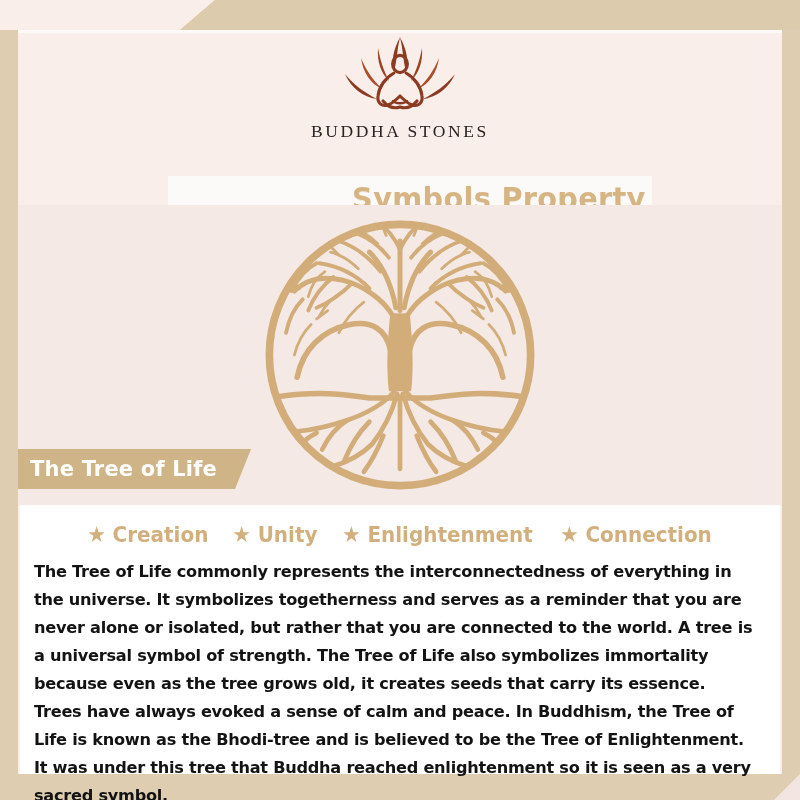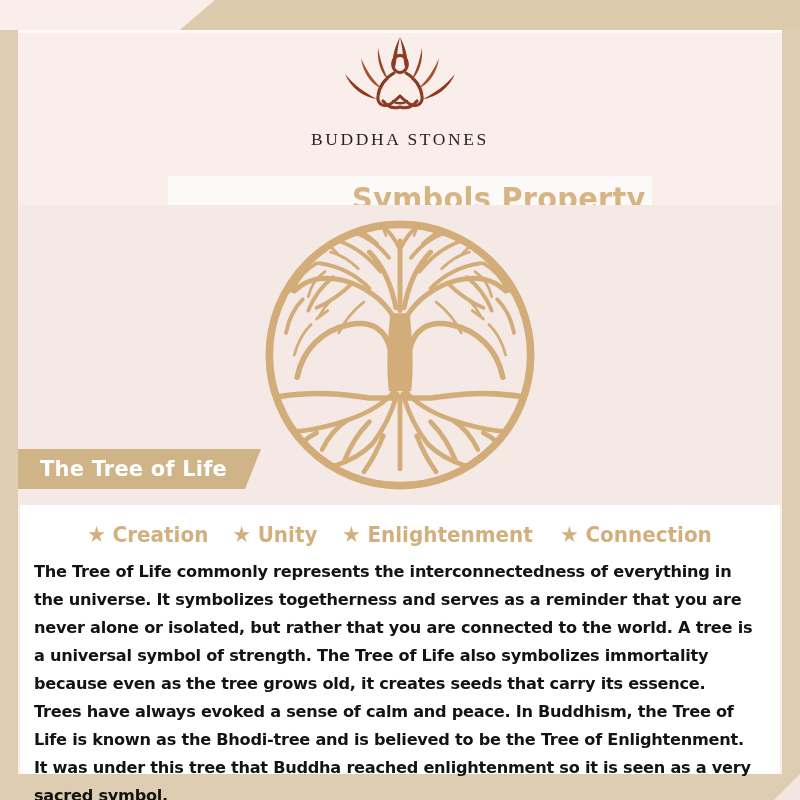--- a/index.html
+++ b/index.html
@@ -68,21 +68,20 @@
     background: #faeeea;
   }
 
   .logo-wrap {
     position: absolute;
     left: 0; right: 0;
     top: 0;
     display: flex;
     flex-direction: column;
     align-items: center;
-    gap: 8px;
   }
 
   .logo-mark { width: 150px; height: 88px; display: block; margin-top: -2px; }
 
   .brand-name {
     margin-top: 2px;
     font-family: "Liberation Serif", serif;
     font-size: 17.5px;
     letter-spacing: 2.6px;
     color: #2a2320;
@@ -124,21 +123,21 @@
     justify-content: center;
   }
   .symbol-art { width: 278px; height: 278px; display: block; }
 
   
   .name-banner {
     position: absolute;
     left: 18px;
     top: 449px;
     height: 40px;
-    padding: 0 34px 0 22px;
+    padding: 0 34px 0 12px;
     background: #cfb487;
     display: flex;
     align-items: center;
     clip-path: polygon(0 0, 100% 0, calc(100% - 16px) 100%, 0 100%);
     z-index: 5;
   }
   .name-banner-text {
     font-family: "DejaVu Sans", sans-serif;
     font-weight: 700;
     font-size: 21px;

